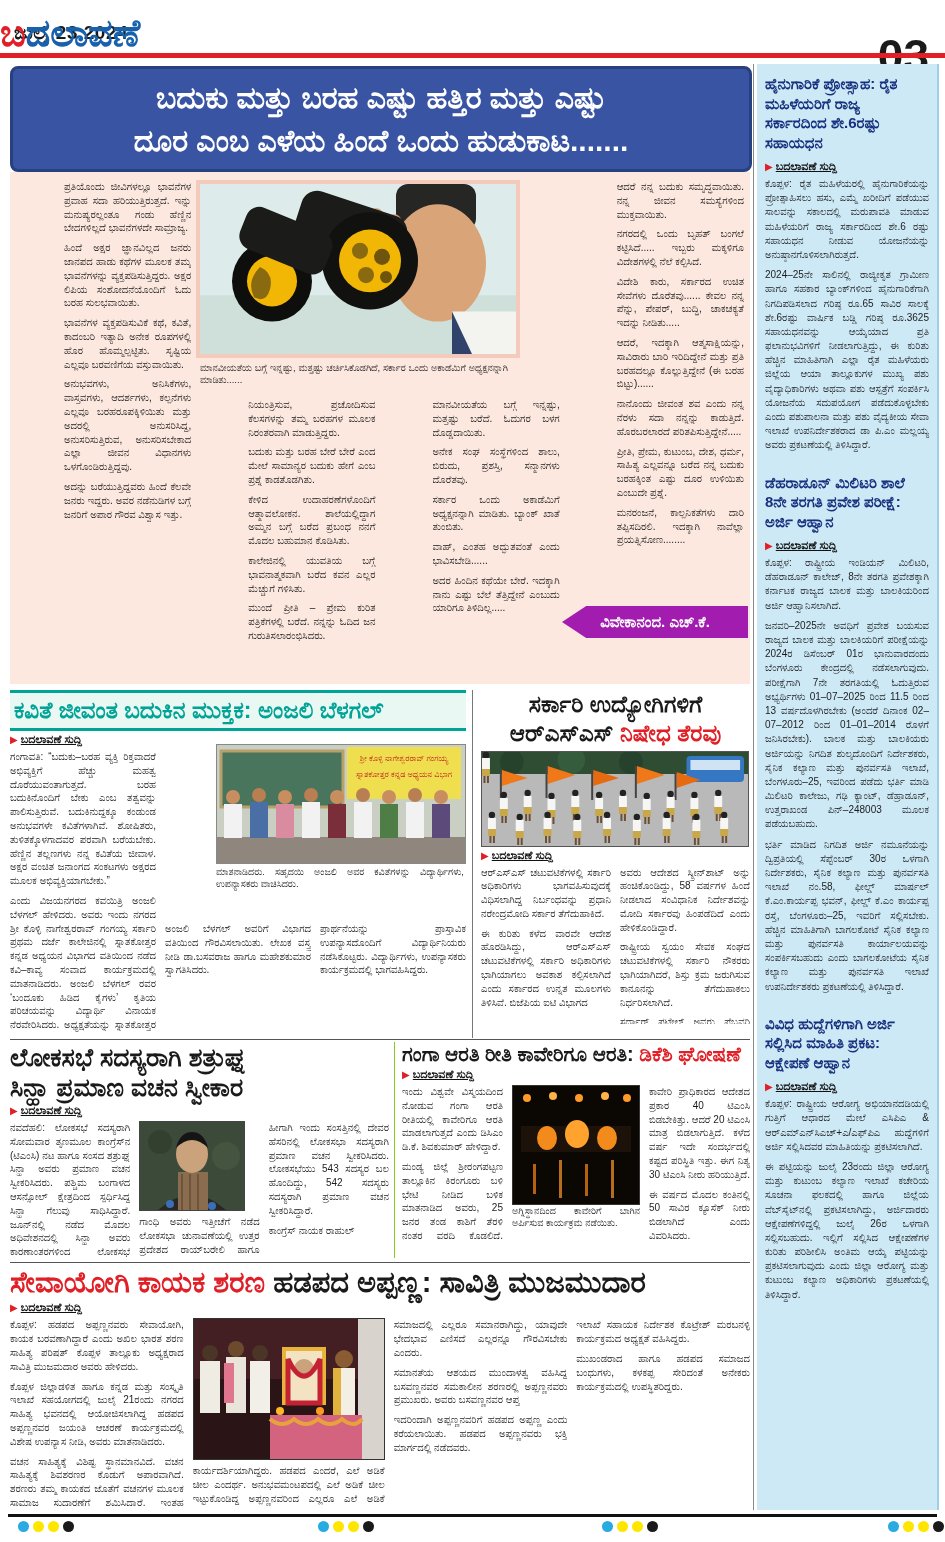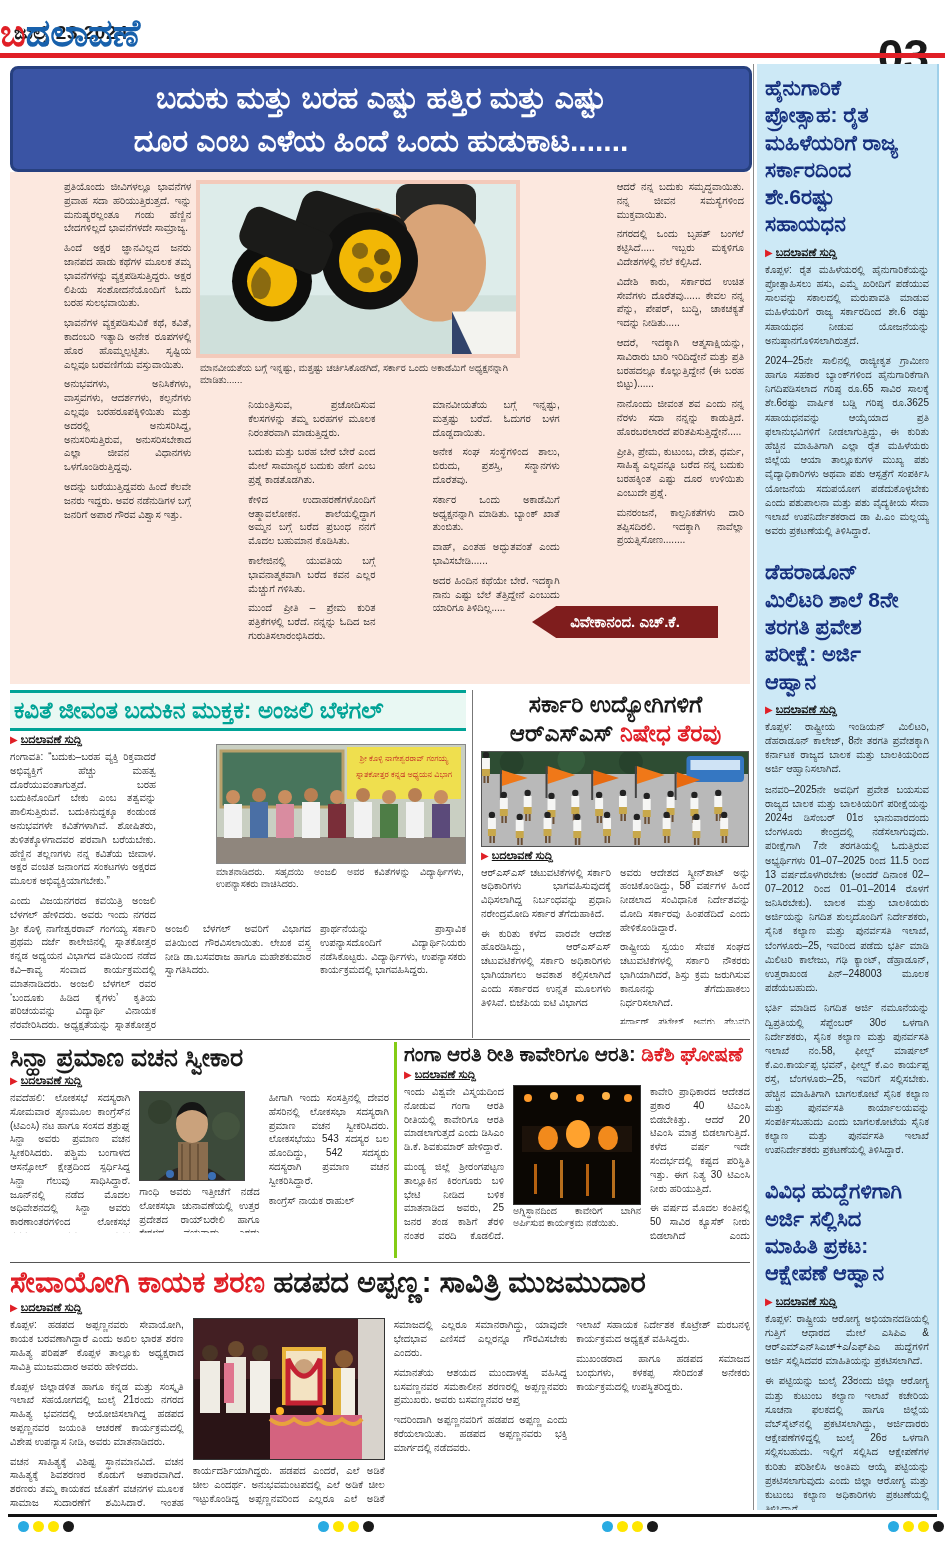--- a/index.html
+++ b/index.html
@@ -27,53 +27,53 @@
   .ph svg{display:block;width:100%;height:100%;}
   
   .lead-box{left:10px;top:66px;width:736px;height:100px;background:#3a54a4;border:3px solid #27407f;
             border-radius:8px;color:#fff;text-align:center;display:flex;flex-direction:column;justify-content:center;}
   .lead-box div{font-size:30px;font-weight:bold;line-height:1.45;}
   .lead-area{left:10px;top:172px;width:740px;height:512px;background:#fce8df;padding:8px 6px;box-sizing:border-box;}
   .lead-area .col{height:492px;margin-left:48px;}
   .lead-photo{left:196px;top:180px;width:316px;height:170px;border:4px solid #f3cabb;background:#dcebe8;}
   .lead-caption{left:200px;top:362px;width:308px;}
   .pad-lead{padding-top:218px;}
-  .ribbon{left:532px;top:606px;width:186px;height:32px;background:#7f1d1d;color:#fff;font-weight:bold;
+  .ribbon{left:562px;top:606px;width:186px;height:32px;background:#a21caf;color:#fff;font-weight:bold;
           font-size:15px;display:flex;align-items:center;justify-content:center;
           clip-path:polygon(13% 0,100% 0,100% 100%,13% 100%,0 50%);}
   
   .kav{left:10px;top:690px;width:456px;height:348px;overflow:hidden;}
   .kav-bar{border-top:3px solid #00a396;border-bottom:3px solid #00a396;background:#e9f8f3;color:#00a396;
            font-size:23px;font-weight:bold;padding:4px 4px;white-space:nowrap;}
   .kav-photo{left:216px;top:744px;width:248px;height:118px;border:1px solid #888;}
   .kav-caption{left:216px;top:866px;width:248px;}
   .pad-kav{padding-top:172px;}
   
   .rss{left:472px;top:690px;width:278px;height:348px;border-left:1px solid #777;padding-left:8px;box-sizing:border-box;overflow:hidden;}
   .rss-h{font-size:23px;font-weight:bold;text-align:center;line-height:1.25;}
   .rss-h .red{color:#e01f26;}
   .rss-photo{width:268px;height:96px;margin-top:3px;border:1px solid #555;box-sizing:border-box;}
   
   .sinha{left:10px;top:1042px;width:379px;height:216px;overflow:hidden;}
   .sinha-h{font-size:25px;font-weight:bold;line-height:1.2;}
   .sinha-photo{width:104px;height:88px;border:1px solid #444;}
-  .ganga{left:394px;top:1042px;width:356px;height:216px;border-left:3px solid #84cc16;padding-left:7px;box-sizing:border-box;overflow:hidden;}
+  .ganga{left:394px;top:1042px;width:356px;height:216px;border-left:1px solid #84cc16;padding-left:7px;box-sizing:border-box;overflow:hidden;}
   .ganga-h{font-size:20px;font-weight:bold;line-height:1.2;}
   .ganga-h .red{color:#e01f26;}
   .ganga-photo{width:126px;height:118px;border:1px solid #333;}
   
   .hada{left:10px;top:1262px;width:740px;height:250px;overflow:hidden;border-top:1px solid #555;padding-top:3px;box-sizing:border-box;}
   .hada-h{font-size:29px;font-weight:bold;line-height:1.15;}
   .hada-h .red{color:#e01f26;}
   .hada-photo{width:190px;height:140px;border:1px solid #333;margin-bottom:4px;}
   
   .side-rule{left:753px;top:64px;width:1px;height:1446px;background:#8a8a8a;}
   .sidebar{left:757px;top:64px;width:182px;height:1446px;background:#cde9f6;border-right:2px solid #9fd0ea;
            padding:10px 8px;box-sizing:border-box;overflow:hidden;}
-  .side-h{font-size:21px;font-weight:bold;color:#16307e;line-height:1.3;margin:0 14px 8px 0;}
+  .side-h{font-size:15px;font-weight:bold;color:#16307e;line-height:1.3;margin:0 14px 8px 0;}
   .sidebar p.body{font-size:10px;line-height:1.42;}
   .side-gap{height:14px;}
   
   .botline{left:8px;right:8px;top:1514px;height:3px;background:#111;}
   .dots{top:1521px;display:flex;gap:4px;}
   .dot{width:11px;height:11px;border-radius:50%;}
 </style>
 </head>
 <body>
 
@@ -273,20 +273,21 @@
       <p class="body">ರಾಷ್ಟ್ರೀಯ ಸ್ವಯಂ ಸೇವಕ ಸಂಘದ ಚಟುವಟಿಕೆಗಳಲ್ಲಿ ಸರ್ಕಾರಿ ನೌಕರರು ಭಾಗಿಯಾಗಿದರೆ, ಶಿಸ್ತು ಕ್ರಮ ಜರುಗಿಸುವ ಕಾನೂನನ್ನು ತೆಗೆದುಹಾಕಲು ನಿರ್ಧರಿಸಲಾಗಿದೆ.</p>
       <p class="body">ಸರ್ದಾರ್ ಪಟೇಲ್ ಅವರು ಫೆಬ್ರವರಿ 1948 ರಲ್ಲಿ ಗಾಂಧೀಜಿಯವರ ಹತ್ಯೆಯ ನಂತರ ಆರ್‌ಎಸ್‌ಎಸ್‌ನ್ನು ನಿಷೇಧಿಸಿದ್ದರು.</p>
     </div>
   </div>
 </div>
 
 <div class="abs hrule" style="left:10px;width:740px;top:1039px;"></div>
 
 <div class="abs sinha">
   <div class="sinha-h">
+    <div>ಲೋಕಸಭೆ ಸದಸ್ಯರಾಗಿ ಶತ್ರುಘ್ನ</div>
     <div>ಸಿನ್ಹಾ ಪ್ರಮಾಣ ವಚನ ಸ್ವೀಕಾರ</div>
   </div>
   <div class="byline">
     <span class="tri">▶</span>
     <span class="txt">ಬದಲಾವಣೆ ಸುದ್ದಿ</span>
   </div>
   <div class="cols" style="height:142px;">
     <div class="col">
       <p class="body">ನವದೆಹಲಿ: ಲೋಕಸಭೆ ಸದಸ್ಯರಾಗಿ ಸೋಮವಾರ ತೃಣಮೂಲ ಕಾಂಗ್ರೆಸ್‌ನ (ಟಿಎಂಸಿ) ನಟ ಹಾಗೂ ಸಂಸದ ಶತ್ರುಘ್ನ ಸಿನ್ಹಾ ಅವರು ಪ್ರಮಾಣ ವಚನ ಸ್ವೀಕರಿಸಿದರು. ಪಶ್ಚಿಮ ಬಂಗಾಳದ ಆಸನ್ಸೋಲ್ ಕ್ಷೇತ್ರದಿಂದ ಸ್ಪರ್ಧಿಸಿದ್ದ ಸಿನ್ಹಾ ಗೆಲುವು ಸಾಧಿಸಿದ್ದಾರೆ. ಜೂನ್‌ನಲ್ಲಿ ನಡೆದ ಮೊದಲ ಅಧಿವೇಶನದಲ್ಲಿ ಸಿನ್ಹಾ ಅವರು ಕಾರಣಾಂತರಗಳಿಂದ ಲೋಕಸಭೆ ಸದಸ್ಯರಾಗಿ ಪ್ರಮಾಣ ವಚನ ಸ್ವೀಕರಿಸಲು ಸಾಧ್ಯವಾಗಿಲ್ಲ.</p>
     </div>

